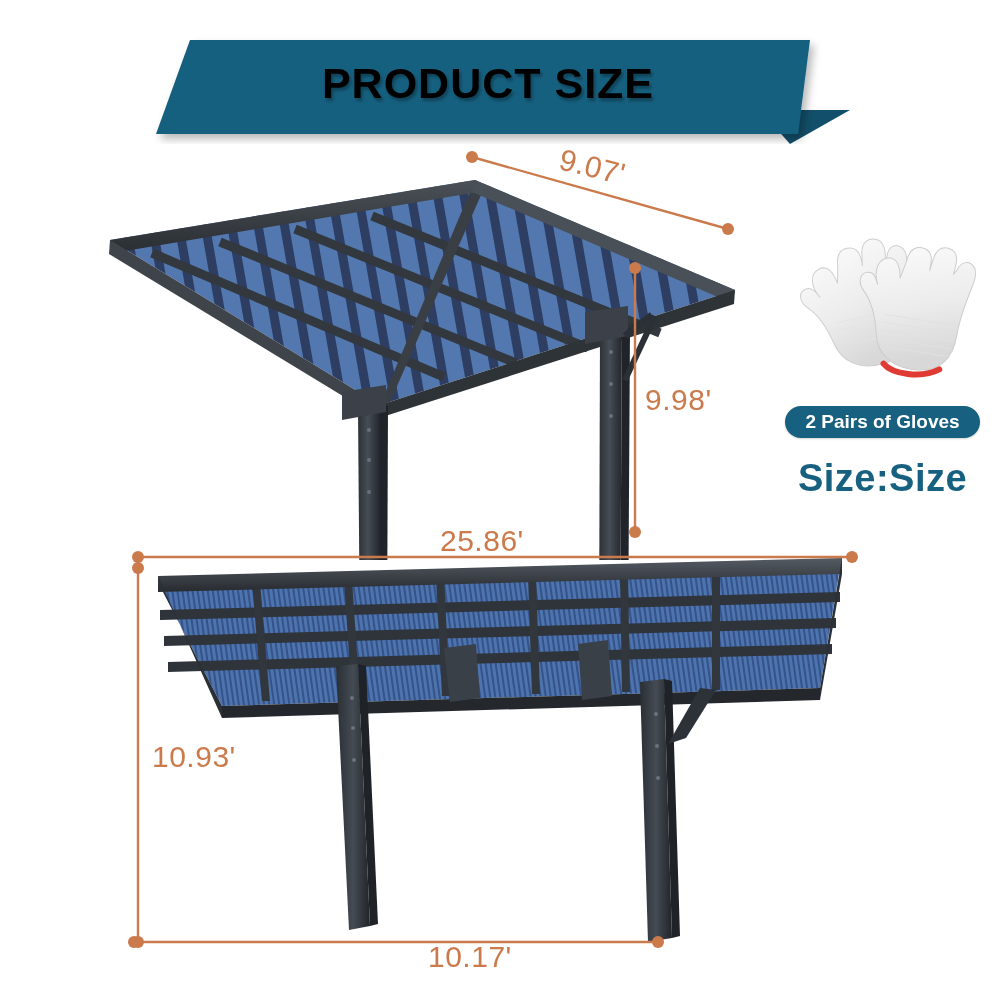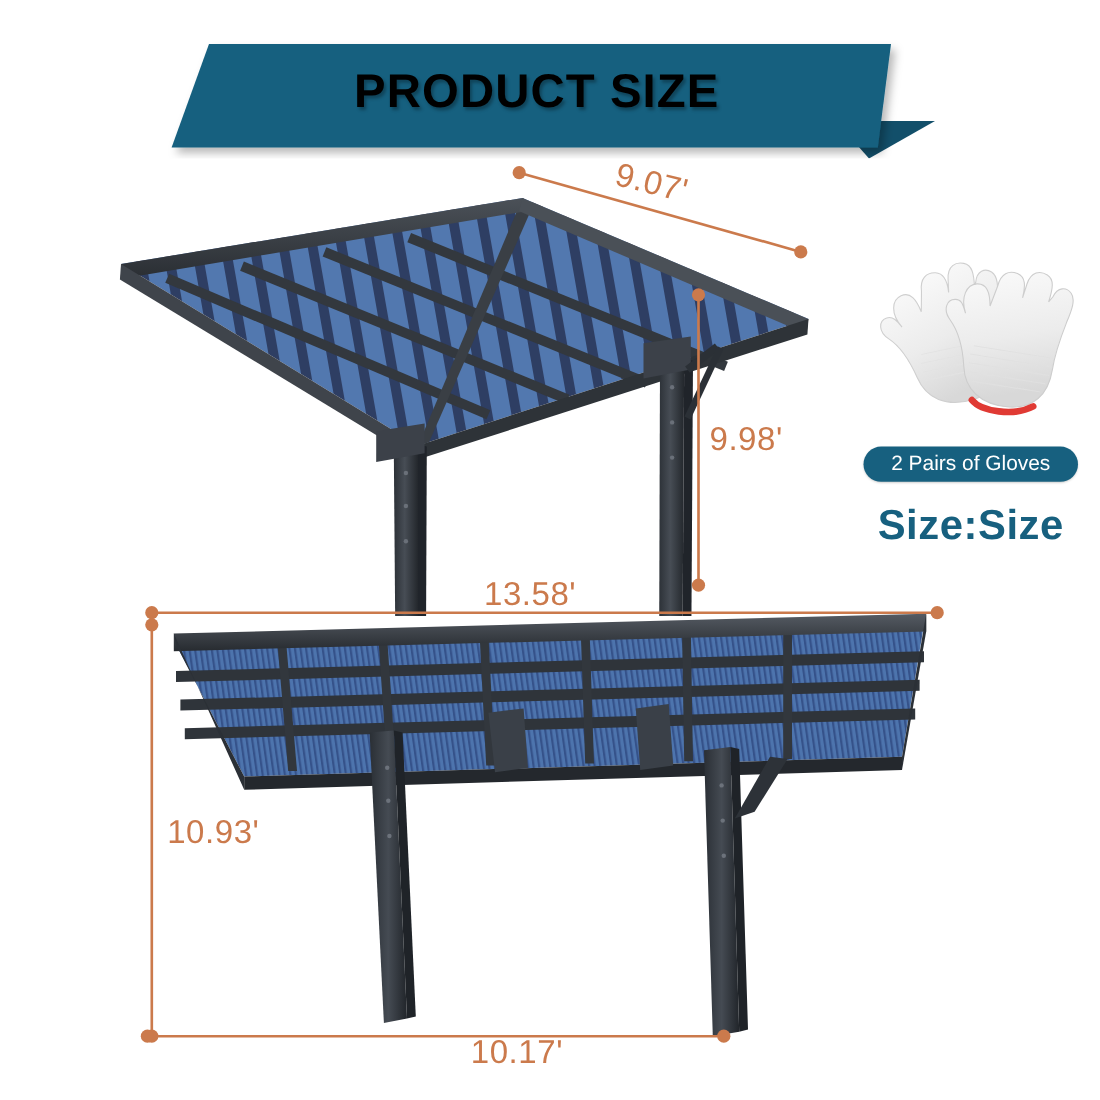--- a/index.html
+++ b/index.html
@@ -22,21 +22,21 @@
     text-shadow:2px 3px 3px rgba(0,0,0,.30);
     white-space:nowrap;
     font-family:"Liberation Sans", sans-serif;
   }
 
   
   #gloves-pill{
     left:785px;top:406px;width:195px;height:32px;
     background:#17607f;border-radius:16px;
     display:flex;align-items:center;justify-content:center;
-    color:#ffffff;font-size:19px;font-weight:400;
+    color:#ffffff;font-size:19px;font-weight:700;
     box-shadow:0 1px 2px rgba(0,0,0,.18);
   }
   #size-feet{
     left:785px;top:455px;width:195px;height:46px;
     display:flex;align-items:center;justify-content:center;
     color:#17607f;font-size:38px;font-weight:bold;letter-spacing:.5px;
   }
 
   
   .dim-label{
@@ -270,21 +270,21 @@
           <circle cx="528" cy="230" r="2"></circle>
       </g>
     </g>
   </svg>
 
   <svg class="abs" style="left:130px;top:545px;" width="730" height="24" viewBox="0 0 730 24">
     <line x1="8" y1="12" x2="722" y2="12" stroke="#cb7a4c" stroke-width="2.4"></line>
     <circle cx="8" cy="12" r="6" fill="#cb7a4c"></circle>
     <circle cx="722" cy="12" r="6" fill="#cb7a4c"></circle>
   </svg>
-  <div class="abs dim-label" id="dim-width-label">13.58'</div>
+  <div class="abs dim-label" id="dim-width-label">25.86'</div>
 
   <svg class="abs" style="left:126px;top:560px;" width="24" height="390" viewBox="0 0 24 390">
     <line x1="12" y1="8" x2="12" y2="382" stroke="#cb7a4c" stroke-width="2.4"></line>
     <circle cx="12" cy="8" r="6" fill="#cb7a4c"></circle>
     <circle cx="12" cy="382" r="6" fill="#cb7a4c"></circle>
   </svg>
   <div class="abs dim-label" id="dim-height2-label">10.93'</div>
 
   <svg class="abs" style="left:126px;top:930px;" width="540" height="24" viewBox="0 0 540 24">
     <line x1="8" y1="12" x2="532" y2="12" stroke="#cb7a4c" stroke-width="2.4"></line>

